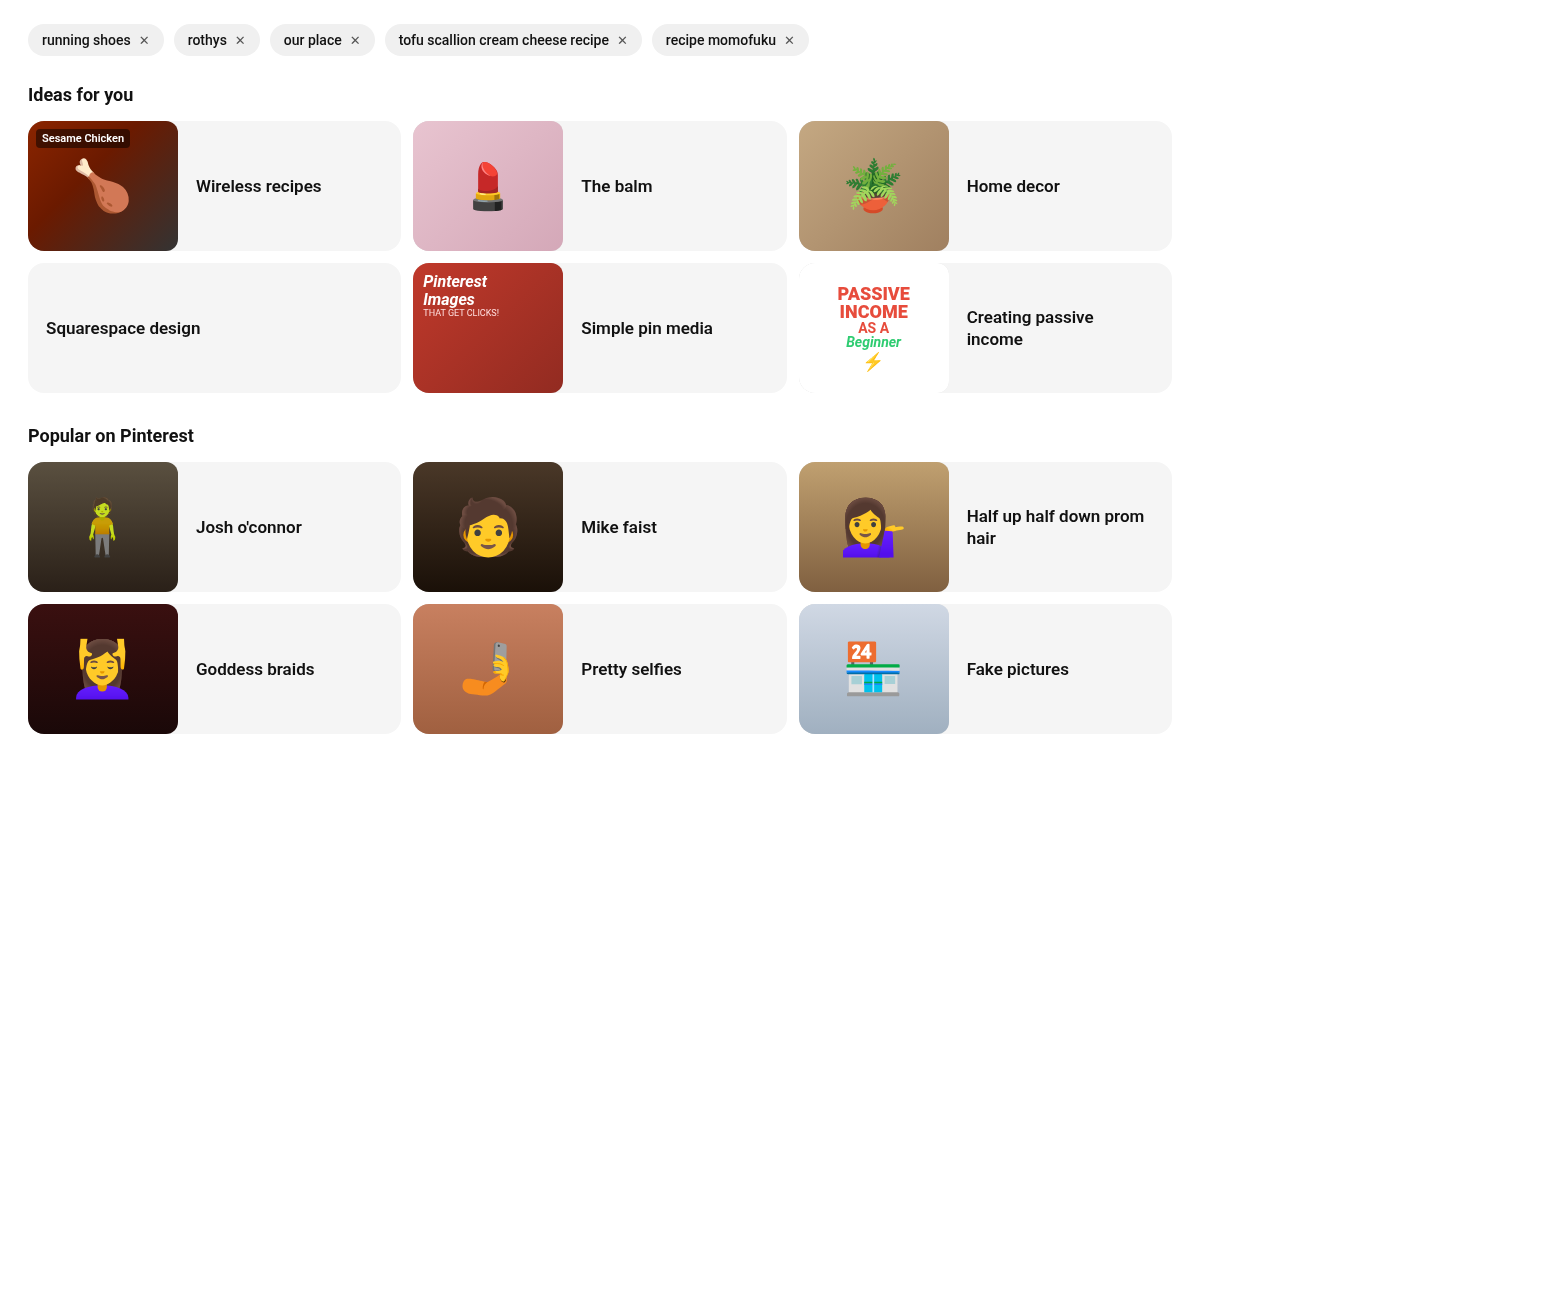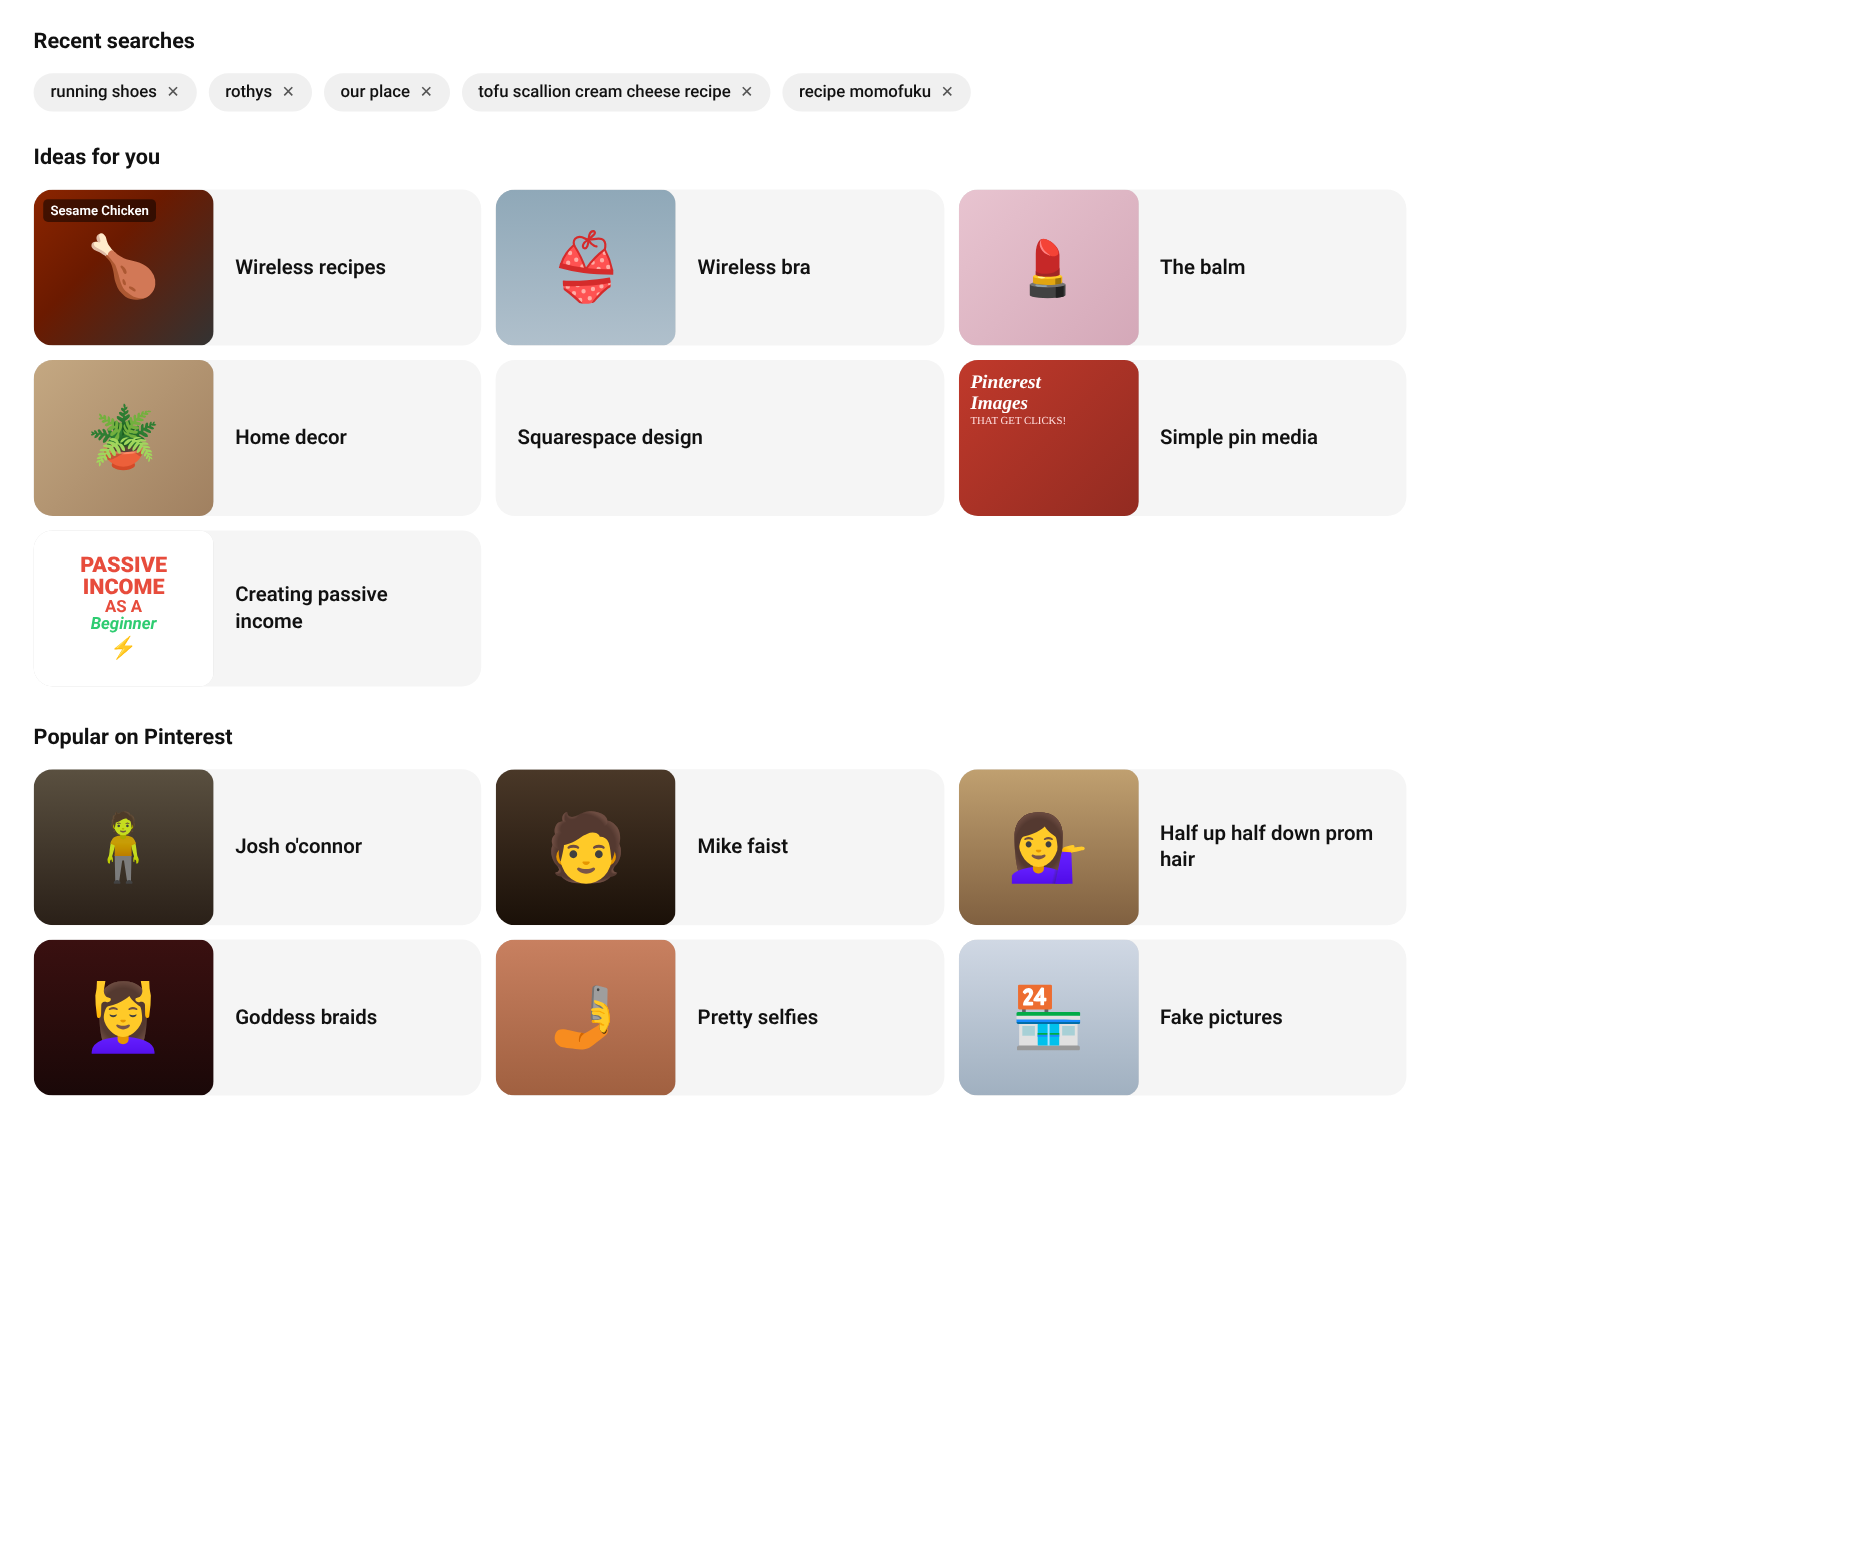--- a/index.html
+++ b/index.html
@@ -208,21 +208,20 @@
     
     .simplepinmedia-img {
       width: 100%;
       height: 100%;
       background: linear-gradient(135deg, #c0392b, #922b21);
       display: flex;
       flex-direction: column;
       align-items: flex-start;
       justify-content: flex-start;
       padding: 10px;
-      font-family: Liberation Serif, serif;
     }
     .simplepinmedia-img .ptext {
       font-style: italic;
       font-size: 16px;
       font-weight: 700;
       color: white;
       line-height: 1.1;
     }
     .simplepinmedia-img .subtext {
       font-size: 9px;
@@ -374,21 +373,20 @@
       font-size: 8px;
       font-weight: 700;
       color: #333;
       margin-bottom: 4px;
     }
   </style>
 </head>
 <body>
 
 <section class="recent-searches">
-  <div class="section-title">Recent searches</div>
   <div class="chips-row">
     <div class="chip">
       <span>running shoes</span>
       <span class="chip-x">✕</span>
     </div>
     <div class="chip">
       <span>rothys</span>
       <span class="chip-x">✕</span>
     </div>
     <div class="chip">
@@ -414,28 +412,20 @@
       <div class="card-thumb">
         <div class="thumb-inner">
           <div class="sesame-img">
             <div class="sesame-label-overlay">Sesame Chicken</div>
           </div>
         </div>
       </div>
       <span class="card-label">Wireless recipes</span>
     </div>
 
-    <div class="card">
-      <div class="card-thumb">
-        <div class="thumb-inner">
-          <div class="wireless-img"></div>
-        </div>
-      </div>
-      <span class="card-label">Wireless bra</span>
-    </div>
 
 
     <div class="card">
       <div class="card-thumb">
         <div class="thumb-inner">
           <div class="balm-img"></div>
         </div>
       </div>
       <span class="card-label">The balm</span>
     </div>

